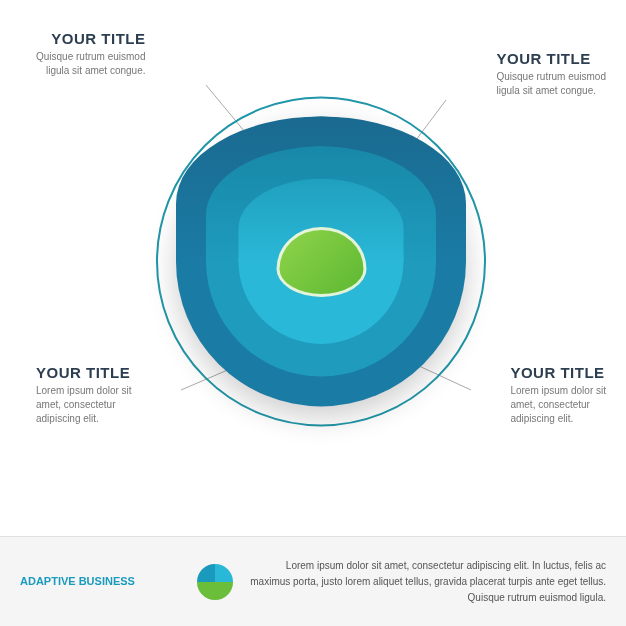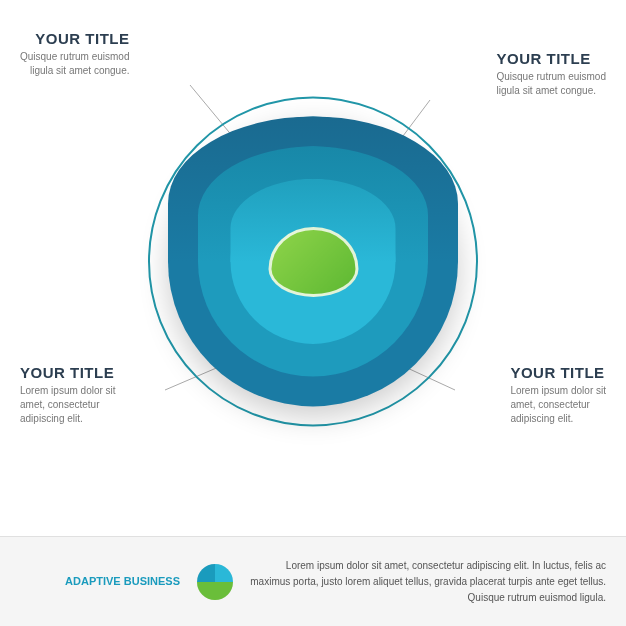--- a/index.html
+++ b/index.html
@@ -16,20 +16,21 @@
       width: 626px;
       height: 626px;
       position: relative;
       display: flex;
       flex-direction: column;
     }
 
     .infographic-area {
       flex: 1;
       position: relative;
+      margin-left: 16px;
     }
 
     
     .circle-diagram {
       position: absolute;
       left: 50%;
       top: 50%;
       transform: translate(-50%, -52%);
       width: 330px;
       height: 330px;
@@ -178,21 +179,20 @@
       background: #f5f5f5;
       border-top: 1px solid #e0e0e0;
       display: flex;
       align-items: center;
       padding: 0 20px;
       gap: 15px;
     }
 
     .footer-brand {
       min-width: 160px;
-      text-align: right;
     }
 
     .footer-brand-text {
       font-size: 11px;
       font-weight: 700;
       color: #1a9bbd;
       text-transform: uppercase;
       line-height: 1.3;
     }
 

